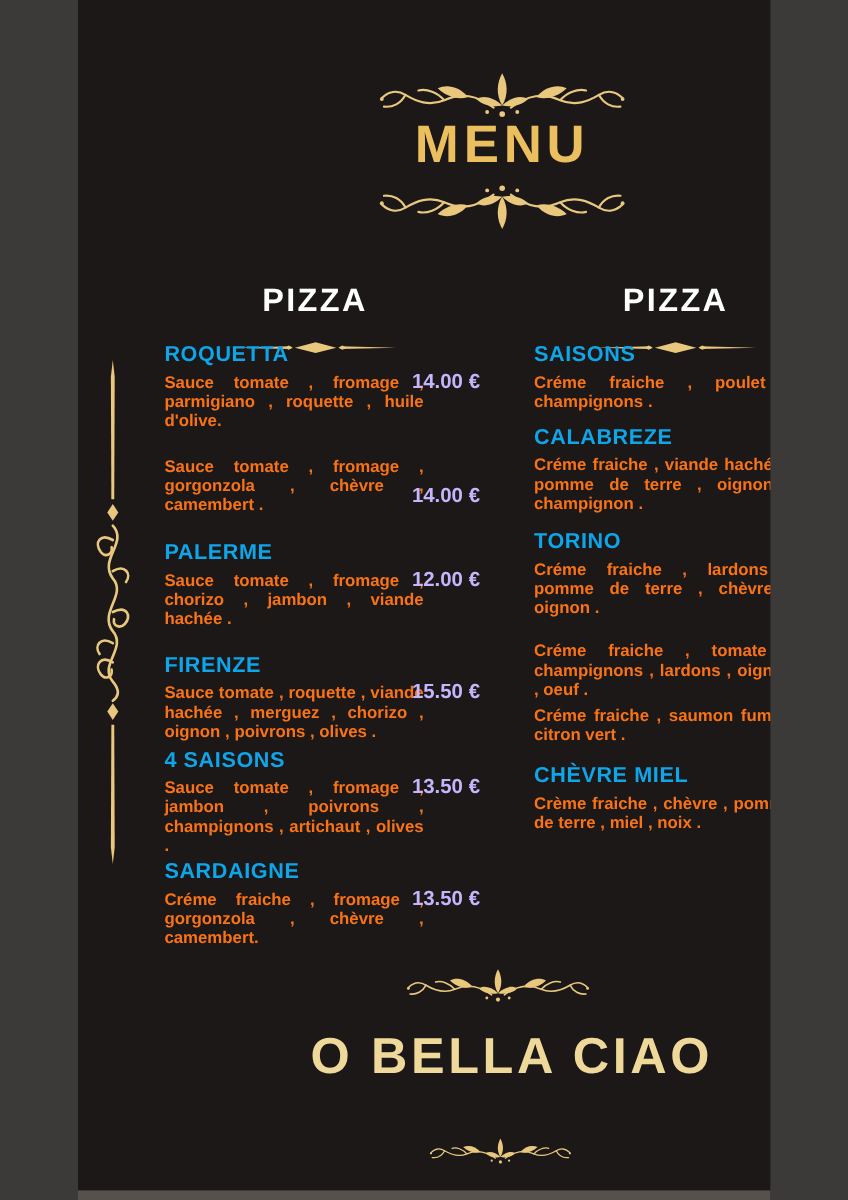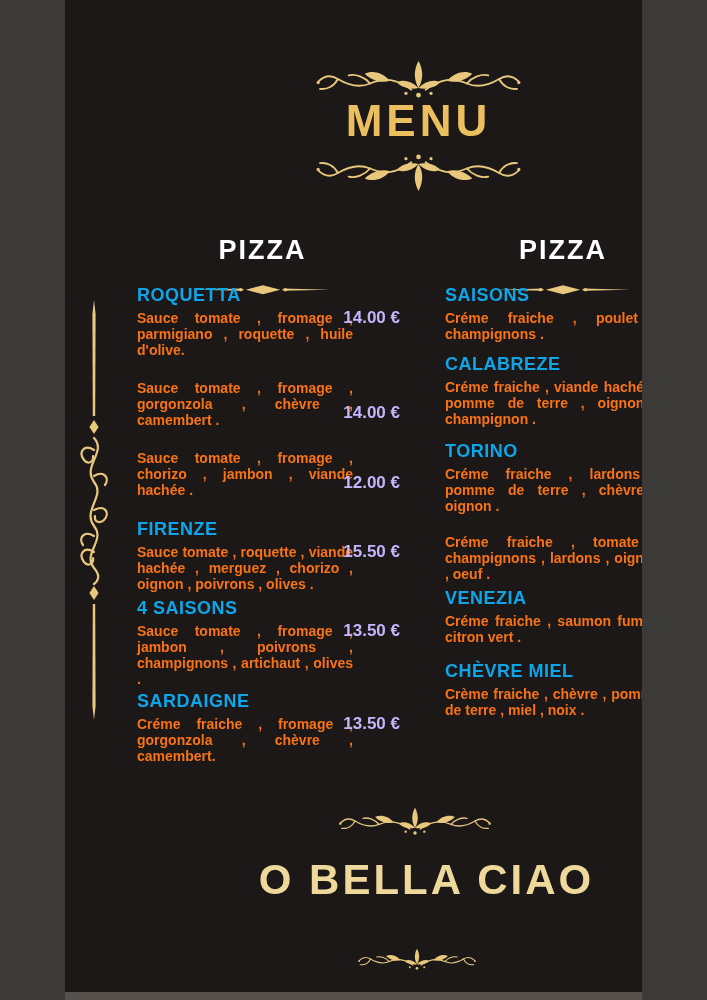--- a/index.html
+++ b/index.html
@@ -163,20 +163,21 @@
     <div class="item mb-l">
       <div class="item-name">ROQUETTA</div>
       <div class="item-desc">Sauce tomate , fromage , parmigiano , roquette , huile d'olive.</div>
       <div class="item-price">14.00 €</div>
     </div>
     <div class="item mb-l">
       <div class="item-desc">Sauce tomate , fromage , gorgonzola , chèvre , camembert .</div>
       <div class="item-price">14.00 €</div>
     </div>
     <div class="item mb-m1">
+      <div class="item-name">PALERME</div>
       <div class="item-desc">Sauce tomate , fromage , chorizo , jambon , viande hachée .</div>
       <div class="item-price">12.00 €</div>
     </div>
     <div class="item mb-s">
       <div class="item-name">FIRENZE</div>
       <div class="item-desc">Sauce tomate , roquette , viande hachée , merguez , chorizo , oignon , poivrons , olives .</div>
       <div class="item-price">15.50 €</div>
     </div>
     <div class="item mb-xs">
       <div class="item-name">4 SAISONS</div>
@@ -204,21 +205,20 @@
     <div class="item mb-m4">
       <div class="item-name">TORINO</div>
       <div class="item-desc">Créme fraiche , lardons , pomme de terre , chèvre , oignon .</div>
       <div class="item-price">15.00 €</div>
     </div>
     <div class="item mb-s">
       <div class="item-desc">Créme fraiche , tomate , champignons , lardons , oignon , oeuf .</div>
       <div class="item-price">15.50 €</div>
     </div>
     <div class="item mb-m5">
-      <div class="item-name">VENEZIA</div>
       <div class="item-desc">Créme fraiche , saumon fumé , citron vert .</div>
       <div class="item-price">16.00 €</div>
     </div>
     <div class="item">
       <div class="item-name">CHÈVRE MIEL</div>
       <div class="item-desc">Crème fraiche , chèvre , pomme de terre , miel , noix .</div>
       <div class="item-price">15.00 €</div>
     </div>
   </div>
 

